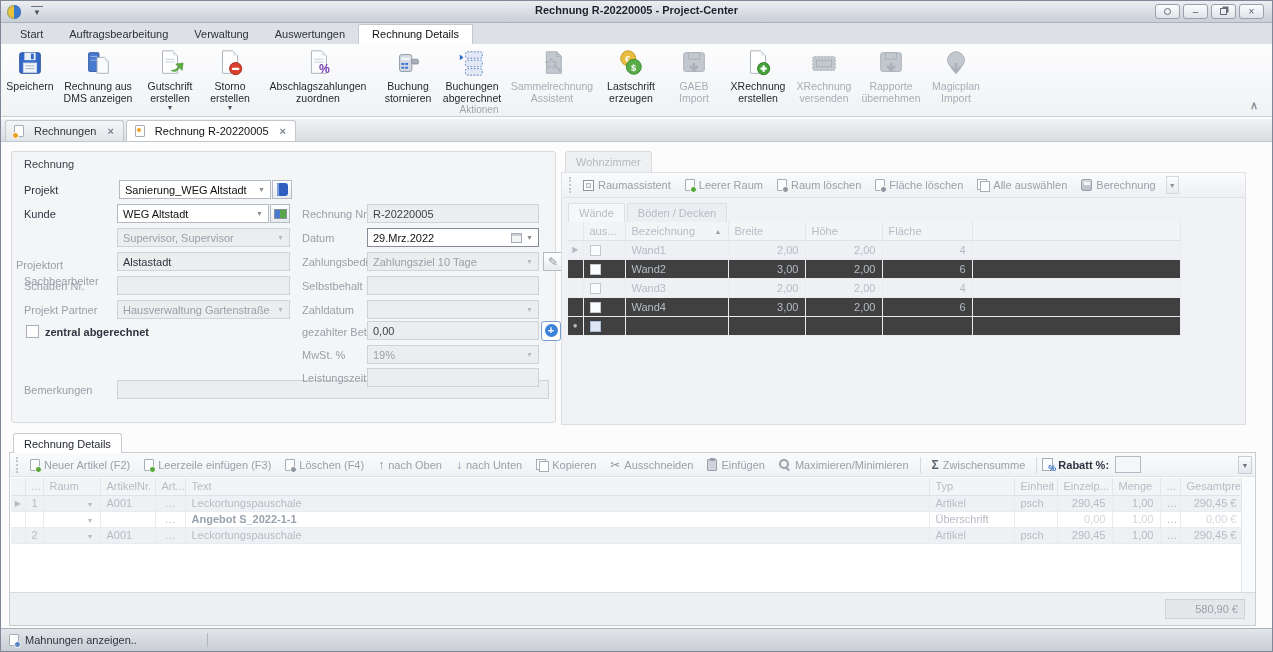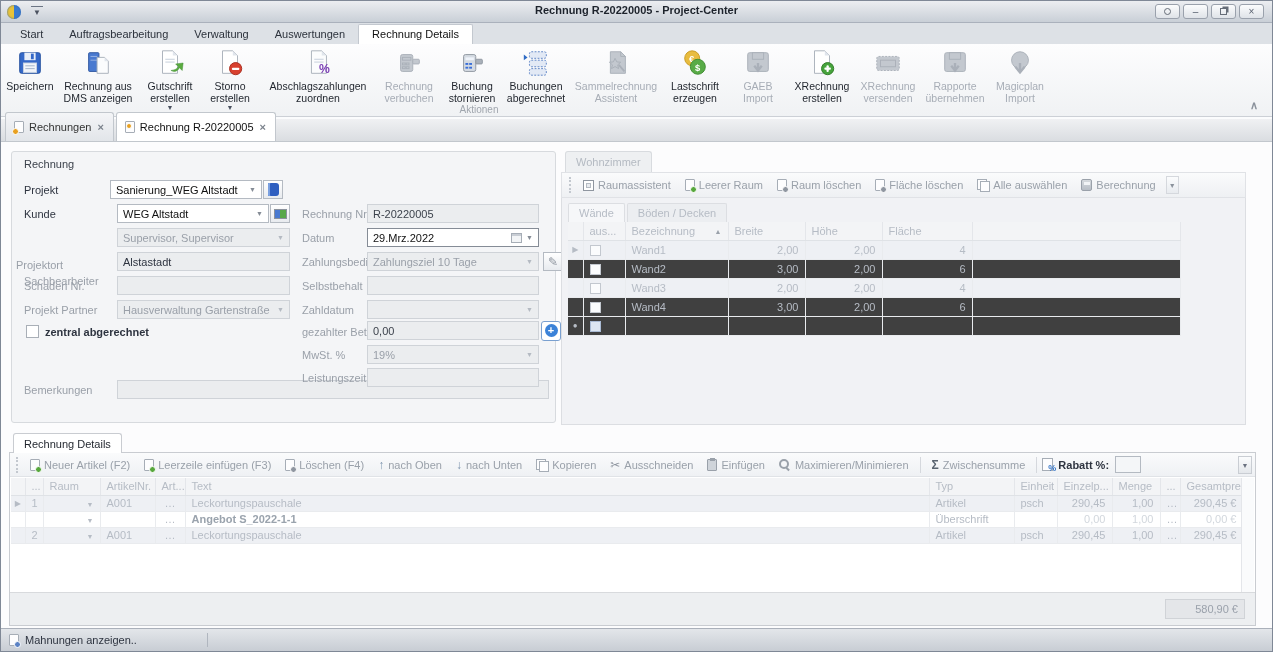--- a/index.html
+++ b/index.html
@@ -35,21 +35,21 @@
   .rbtn.disabled .lbl{color:#a7adb6;}
   .rbtn svg{width:30px;height:30px;}
   .rbtn.disabled svg *{fill:#c3c8cf !important;stroke:#aab0b9 !important;}
   .dd-arrow{font-size:7px;color:#4b5260;line-height:1;}
   .group-label{position:absolute;left:0;bottom:0;width:956px;text-align:center;color:#a0a6ae;font-size:10px;padding:1px 0;}
   .ribbon-collapse{position:absolute;right:14px;bottom:4px;color:#8b929c;font-size:11px;font-weight:bold;}
 
   
   .doctabs{position:absolute;left:0;top:118px;width:100%;height:23px;
     background:linear-gradient(#f0f1f3,#dadde1);border-bottom:1px solid #c2c7cd;display:flex;align-items:flex-end;padding-left:4px;}
-  .dtab{display:flex;align-items:center;gap:5px;height:29px;padding:0 8px;border:1px solid #c2c7cd;border-bottom:none;
+  .dtab{display:flex;align-items:center;gap:10px;height:21px;padding:0 8px;border:1px solid #c2c7cd;border-bottom:none;
     border-radius:3px 3px 0 0;background:linear-gradient(#f4f5f7,#e2e5e9);color:#333;margin-right:2px;cursor:default;}
   .dtab.active{background:#fff;color:#111;}
   .dtab .close{color:#7b828c;font-size:11px;font-weight:bold;padding:0 1px;}
 
   
   .main{position:absolute;left:0;top:141px;width:100%;height:486px;background:#fcfcfd;}
 
   
   .groupbox{position:absolute;left:10px;top:9px;width:545px;height:272px;
     background:#f4f5f7;border:1px solid #d7dade;border-radius:3px;}
@@ -240,32 +240,20 @@
       <div class="rbtn" style="width:118px">
         <svg viewBox="0 0 32 32">
             <path d="M9 3 h11 l5 5 v19 h-16 z" fill="#fbfcfd" stroke="#a9b0ba"></path>
             <path d="M20 3 l5 5 h-5 z" fill="#e0e5ec"></path>
             <line x1="12" y1="12" x2="22" y2="12" stroke="#c3cdda"></line>
             <line x1="12" y1="15" x2="22" y2="15" stroke="#c3cdda"></line>
             <text x="17" y="27" font-size="13" font-weight="bold" fill="#7b3fb5">%</text>
           </svg>
         <span class="lbl">Abschlagszahlungen zuordnen</span>
       </div>
-      <div class="rbtn disabled" style="width:64px">
-        <svg viewBox="0 0 32 32">
-            <rect x="7" y="7" width="13" height="18" rx="2" fill="#c9ced5" stroke="#9aa1aa"></rect>
-            <rect x="9" y="10" width="9" height="3" fill="#eef1f4"></rect>
-            <rect x="9" y="16" width="3" height="2" fill="#8f96a0"></rect>
-            <rect x="13" y="16" width="3" height="2" fill="#8f96a0"></rect>
-            <rect x="9" y="20" width="3" height="2" fill="#8f96a0"></rect>
-            <rect x="13" y="20" width="3" height="2" fill="#8f96a0"></rect>
-            <rect x="20" y="12" width="7" height="5" rx="1" fill="#aab1ba" stroke="#8f96a0"></rect>
-          </svg>
-        <span class="lbl">Rechnung verbuchen</span>
-      </div>
       <div class="rbtn" style="width:62px">
         <svg viewBox="0 0 32 32">
             <rect x="7" y="7" width="13" height="18" rx="2" fill="#d4dae2" stroke="#8f96a0"></rect>
             <rect x="9" y="10" width="9" height="3" fill="#eef3fa"></rect>
             <rect x="9" y="16" width="3" height="2" fill="#3a6fd8"></rect>
             <rect x="13" y="16" width="3" height="2" fill="#3a6fd8"></rect>
             <rect x="9" y="20" width="3" height="2" fill="#3a6fd8"></rect>
             <rect x="13" y="20" width="3" height="2" fill="#3a6fd8"></rect>
             <rect x="20" y="12" width="7" height="5" rx="1" fill="#aab1ba" stroke="#8f96a0"></rect>
           </svg>
@@ -361,21 +349,21 @@
   </div>
 
   <div class="main">
 
     <div class="groupbox">
       <div class="gb-title">Rechnung</div>
 
       <div class="frow" style="left:12px;top:28px;">
           <span class="flabel en">Projekt</span>
         </div>
-      <div class="frow" style="left:98px;top:28px;border-radius:6px;">
+      <div class="frow" style="left:107px;top:28px;border-radius:6px;">
         <div class="field white" style="width:152px;">
           <span class="val">Sanierung_WEG Altstadt</span>
             <span class="caret">▼</span>
         </div>
         <div class="attbtn">
             <span class="book-ic"></span>
           </div>
       </div>
 
       <div class="frow" style="left:12px;top:52px;">

